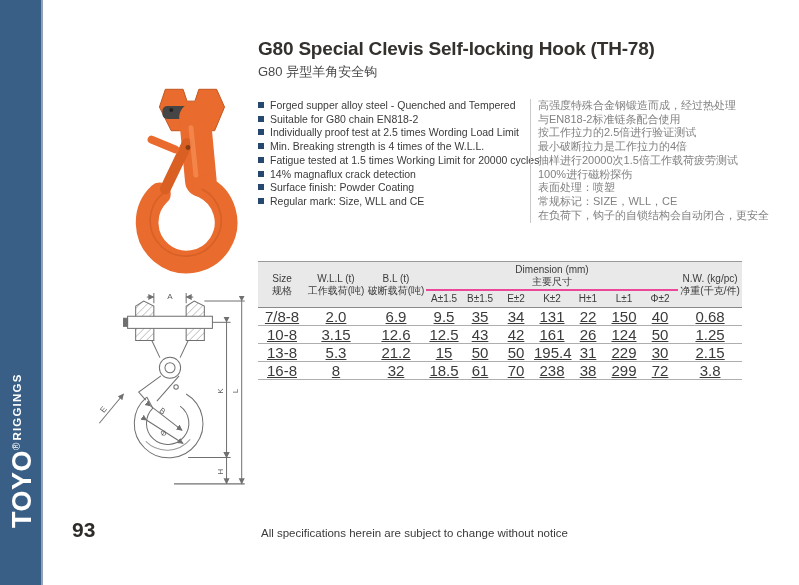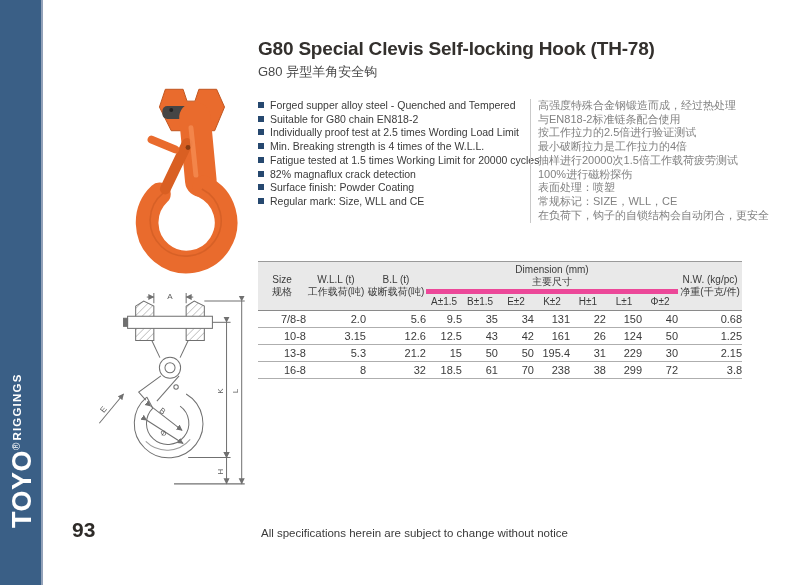--- a/index.html
+++ b/index.html
@@ -28,23 +28,23 @@
   .features-cn li { font-size:11px; line-height:13.7px; color:#818181; white-space:nowrap; }
 
   
   .photo { position:absolute; left:116px; top:86px; width:148px; height:198px; }
   .drawing { position:absolute; left:86px; top:290px; width:168px; height:207px; }
 
   
   .spec-table { position:absolute; left:258px; top:261px; width:484px; border-collapse:collapse; table-layout:fixed; }
   .spec-table th { background:#E9E9E9; font-weight:normal; font-size:10px; line-height:12px; color:#3b3b3b; padding:2px 0; white-space:nowrap; }
   .spec-table thead { border-top:1px solid #9a9a9a; }
-  .spec-table th.th-dim { border-bottom:5px solid #ec4899; padding:2px 0 1px; }
+  .spec-table th.th-dim { border-bottom:2px solid #ec4899; padding:2px 0 1px; }
   .spec-table tr.h2 th, .spec-table th[rowspan] { border-bottom:1px solid #8a8a8a;margin-left:21px; }
-  .spec-table td { font-size:11px; color:#3b3b3b; text-align:right; height:17px; border-bottom:1px solid #aeaeae; white-space:nowrap; }
+  .spec-table td { font-size:15px; color:#3b3b3b; text-align:center; height:17px; border-bottom:1px solid #aeaeae; white-space:nowrap;text-decoration:underline; }
   .spec-table th div { text-align:center; }
 
   
   .footer-note { position:absolute; left:261px; top:527px; font-size:11.5px; color:#3a3a3a; }
 
   svg text { font-family:"Liberation Sans",sans-serif; }
 </style>
 </head>
 <body>
 
@@ -79,21 +79,21 @@
     <circle cx="73" cy="62" r="2.5" fill="#8a3c12"></circle>
     <path d="M76,42 L81,90" stroke="#F79057" stroke-width="5" stroke-linecap="round" opacity="0.7" fill="none"></path>
   </svg>
 
   <ul class="features-en">
     <li><span class="bullet-sq"></span><span>Forged supper alloy steel - Quenched and Tempered</span></li>
     <li><span class="bullet-sq"></span><span>Suitable for G80 chain EN818-2</span></li>
     <li><span class="bullet-sq"></span><span>Individually proof test at 2.5 times Wording Load Limit</span></li>
     <li><span class="bullet-sq"></span><span>Min. Breaking strength is 4 times of the W.L.L.</span></li>
     <li><span class="bullet-sq"></span><span>Fatigue tested at 1.5 times Working Limit for 20000 cycles</span></li>
-    <li><span class="bullet-sq"></span><span>82% magnaflux crack detection</span></li>
+    <li><span class="bullet-sq"></span><span>14% magnaflux crack detection</span></li>
     <li><span class="bullet-sq"></span><span>Surface finish: Powder Coating</span></li>
     <li><span class="bullet-sq"></span><span>Regular mark: Size, WLL and CE</span></li>
   </ul>
 
   <div class="features-divider"></div>
 
   <ul class="features-cn">
     <li>高强度特殊合金钢锻造而成，经过热处理</li>
     <li>与EN818-2标准链条配合使用</li>
     <li>按工作拉力的2.5倍进行验证测试</li>
@@ -211,21 +211,21 @@
         <th>K±2</th>
         <th>H±1</th>
         <th>L±1</th>
         <th>Φ±2</th>
       </tr>
     </thead>
     <tbody>
       <tr>
         <td>7/8-8</td>
           <td>2.0</td>
-          <td>5.6</td>
+          <td>6.9</td>
           <td>9.5</td>
           <td>35</td>
           <td>34</td>
           <td>131</td>
           <td>22</td>
           <td>150</td>
           <td>40</td>
           <td>0.68</td>
       </tr>
       <tr>

